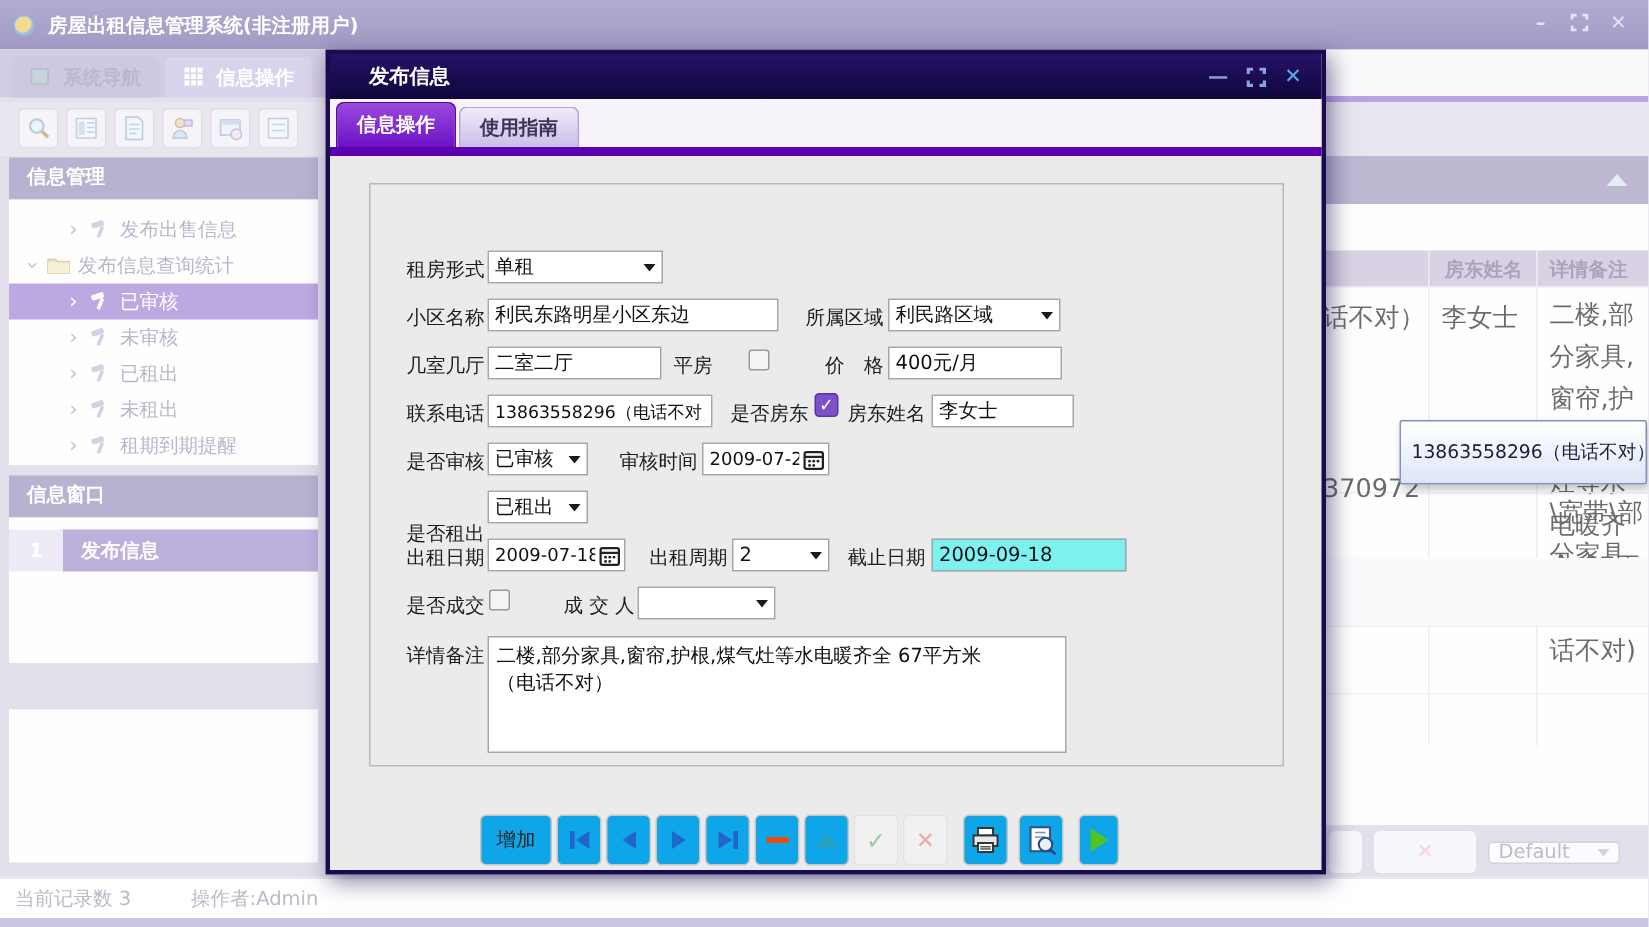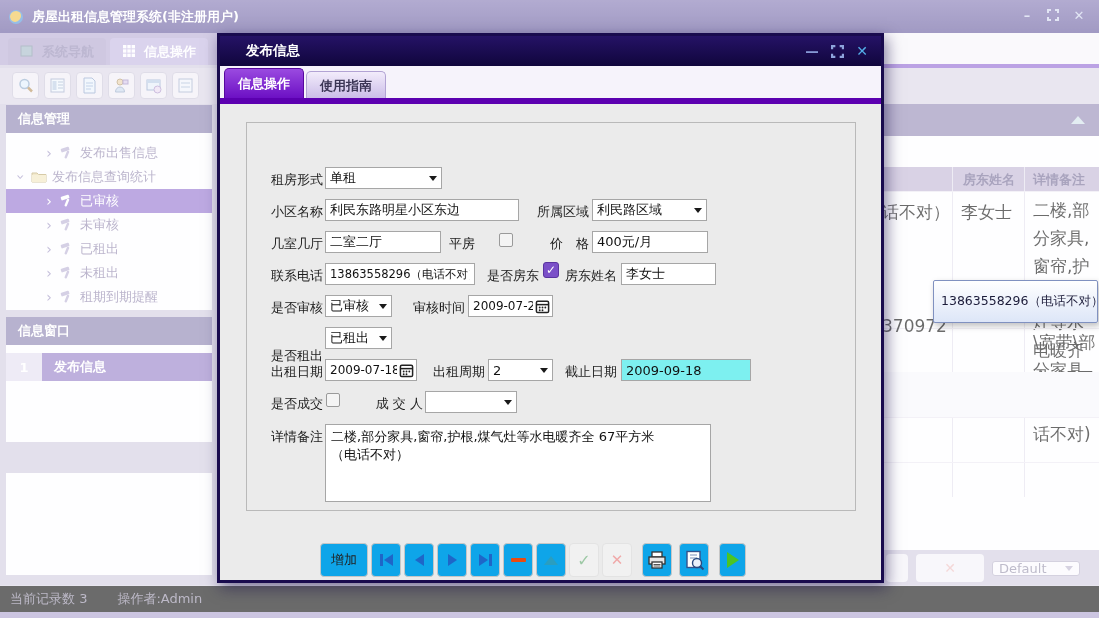--- a/index.html
+++ b/index.html
@@ -38,22 +38,22 @@
   .tree-item.sel .chev { color:#fff; }
   .ind1 { padding-left:10px; } .ind2 { padding-left:38px; }
   .icon16 { width:16px; height:16px; display:inline-flex; }
 
   .iw-row { position:absolute; left:0; top:8px; width:206px; height:28px; display:flex; }
   .iw-index { width:36px; background:#e2dcf0; color:#fff; font-size:13px; font-weight:bold;
     display:flex; align-items:center; justify-content:center; }
   .iw-label { flex:1; background:#8f77c4; color:#fff; font-size:13px; font-weight:bold;
     display:flex; align-items:center; padding-left:12px; }
 
-  .statusbar { position:absolute; left:0; top:585px; width:1099px; height:27px; background:#000000;
-    border-top:1px solid #d8d4e4; display:flex; align-items:center; gap:30px; padding-left:10px;
+  .statusbar { position:absolute; left:0; top:585px; width:1099px; height:27px; background:#ffffff;
+    border-top:1px solid #d8d4e4; display:flex; align-items:center; gap:40px; padding-left:10px;
     font-size:13px; color:#8d87a0; }
   .bottom-strip { position:absolute; left:0; top:612px; width:1099px; height:6px; background:#a89ccc; }
 
   
   .rp-header { position:absolute; left:880px; top:104px; width:219px; height:32px; background:#8d83b2; }
   .rp-collapse { position:absolute; right:14px; top:12px; width:0; height:0;
     border-left:7px solid transparent; border-right:7px solid transparent; border-bottom:8px solid #cfe0e8; }
   .rp-table { position:absolute; left:880px; top:136px; width:219px; height:414px; background:#fdfdff; }
   .rt-headrow { position:absolute; left:0; top:31px; width:219px; height:24px; background:#bdb2d2;
     font-size:13px; font-weight:bold; color:#6c6290; }

